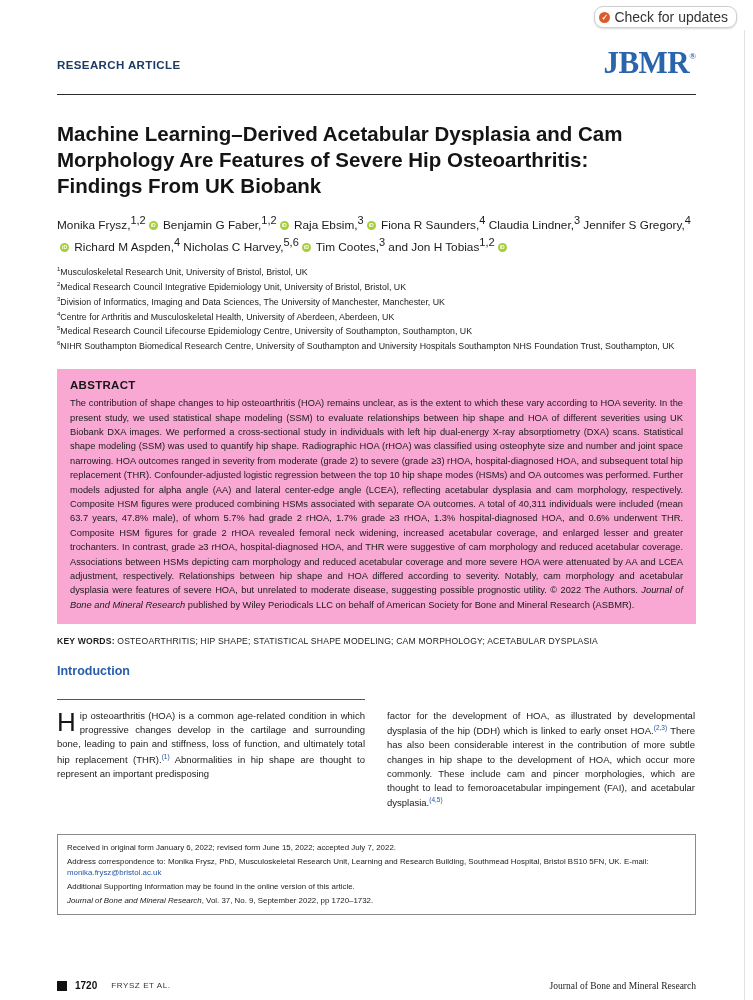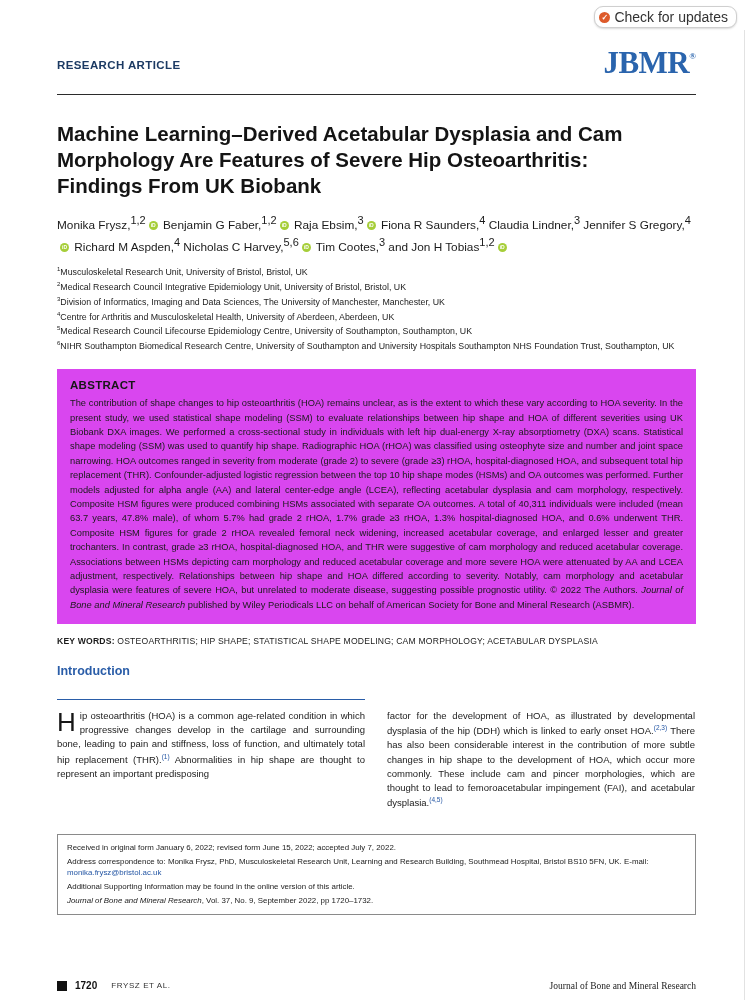--- a/index.html
+++ b/index.html
@@ -29,21 +29,21 @@
   .authors { margin-top:13px; font-size:11.8px; line-height:1.55; color:#1a1a1a; }
   .authors sup { font-size:11px;text-align:center; }
   .orcid { display:inline-block; width:9px; height:9px; border-radius:50%; background:#a6ce39; color:#fff;
            font-size:5px; font-weight:bold; text-align:center; line-height:9px; margin:0 2px 0 3px;
            vertical-align:2px; cursor:pointer; }
 
   .affiliations { margin-top:9px; }
   .affil { font-size:8.8px; line-height:1.58; color:#222; padding-left:5px; text-indent:-5px; }
   .affil sup { font-size:6px; }
 
-  .abstract { margin-top:15px; background:#d946ef; padding:10px 13px 12px; }
+  .abstract { margin-top:15px; background:#f9a8d4; padding:10px 13px 12px; }
   .abstract-heading { font-size:11.5px; font-weight:bold; letter-spacing:.3px; color:#161616; }
   .abstract-body { margin-top:5px; font-size:9.3px; line-height:1.55; text-align:justify; color:#1a1a1a; }
 
   .it { font-style:italic; }
   .link { color:#2456a4; cursor:pointer; }
 
   .keywords { margin-top:12px; font-size:8.6px; letter-spacing:.2px; color:#1a1a1a; }
   .kw-label { font-weight:bold; }
 
   .intro { margin-top:18px; }

